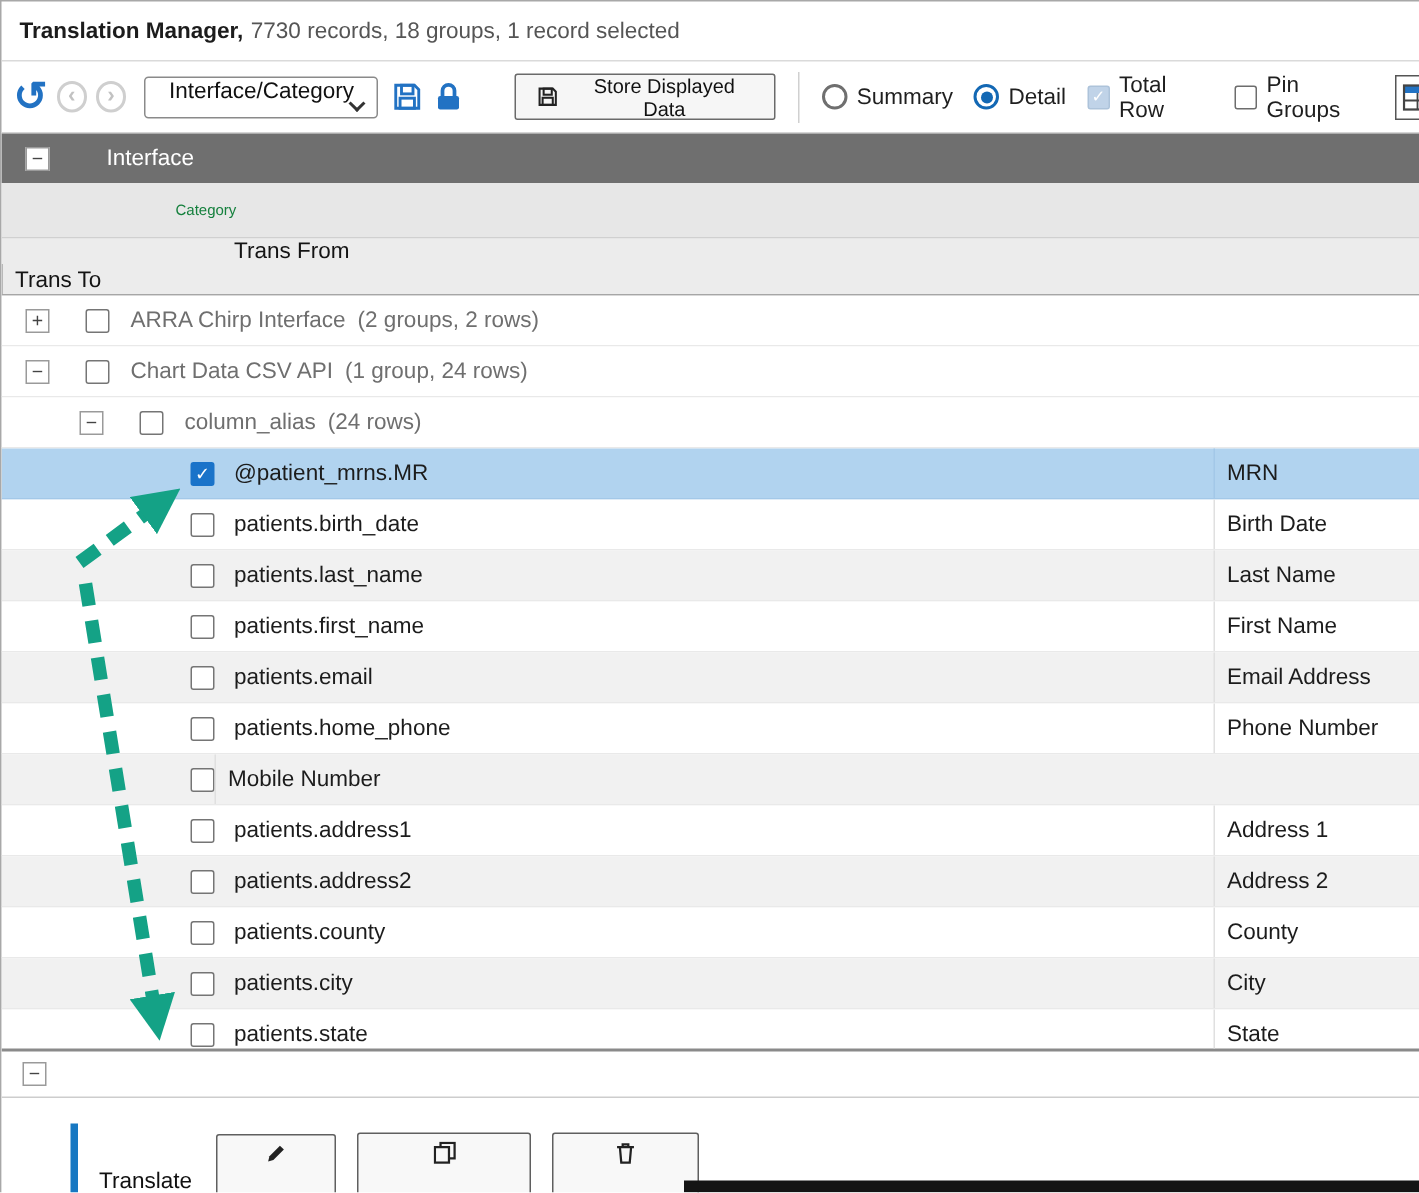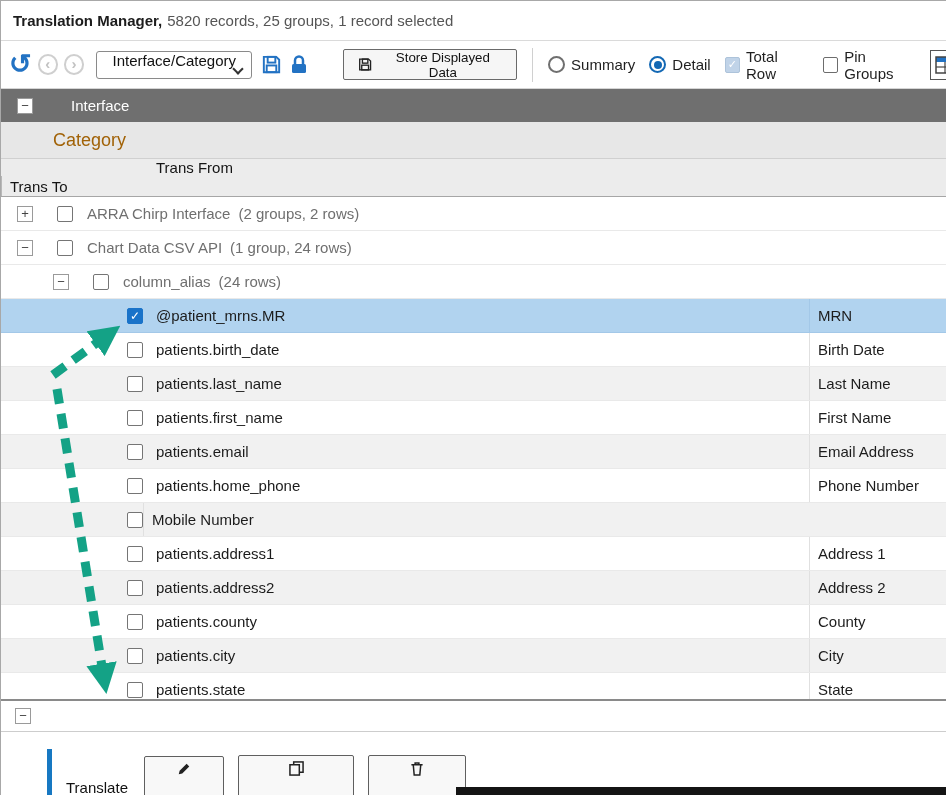--- a/index.html
+++ b/index.html
@@ -48,21 +48,21 @@
                  margin-right:-14px; cursor:pointer; }
 
   
   .interface-row { height:33px; background:#6f6f6f; display:flex; align-items:center; }
   .tree-btn { width:16px; height:16px; border:1px solid #9a9a9a; background:#fff;
               color:#444; font-size:13px; line-height:13px; text-align:center;
               flex:0 0 16px; cursor:pointer; }
   .interface-label { color:#fff; margin-left:38px; font-size:15px; }
   .category-row { height:37px; background:#e7e7e7; display:flex; align-items:center;
                   border-bottom:1px solid #d0d0d0; }
-  .category-label { margin-left:52px; color:#a16207; font-size:18px; }
+  .category-label { margin-left:116px; color:#15803d; font-size:10px; }
   .colheader-row { height:38px; background:#ececec; display:flex; align-items:stretch;
                    border-bottom:1px solid #a6a6a6; font-size:15px; color:#141414;flex-direction:column; }
   .colheader-from { width:808px; padding-left:155px; display:flex; align-items:center; }
   .colheader-to { flex:1; border-left:1px solid #b8b8b8; padding-left:8px;
                   display:flex; align-items:center; }
 
   
   .grid-body { height:502px; overflow:hidden; }
   .row { height:34px; display:flex; align-items:center; border-bottom:1px solid #e9e9e9;
          font-size:15px; background:#fff; }
@@ -97,21 +97,21 @@
 
   .arrow-overlay { position:absolute; left:0; top:0; pointer-events:none; z-index:50; }
 </style>
 </head>
 <body>
 
 <div class="window">
 
   <div class="titlebar">
     <span class="title-bold">Translation Manager,</span>
-    <span class="title-rest">5820 records, 25 groups, 1 record selected</span>
+    <span class="title-rest">7730 records, 18 groups, 1 record selected</span>
   </div>
 
   <div class="toolbar">
     <span class="undo-glyph">↺</span>
     <span class="nav-circle">‹</span>
     <span class="nav-circle">›</span>
     <div class="select-box">
       <span>Interface/Category</span>
       <span class="chev"></span>
     </div>

